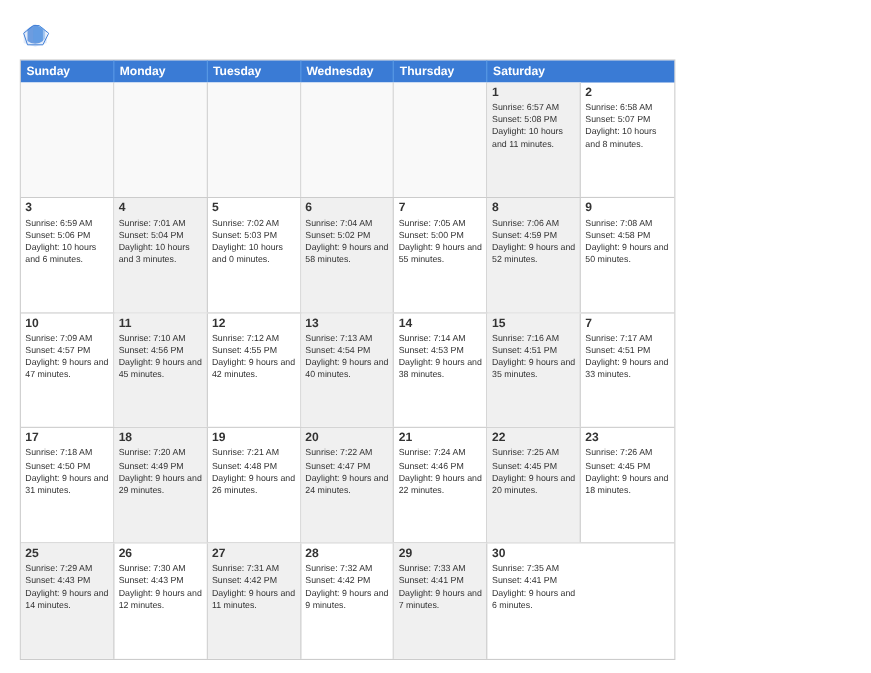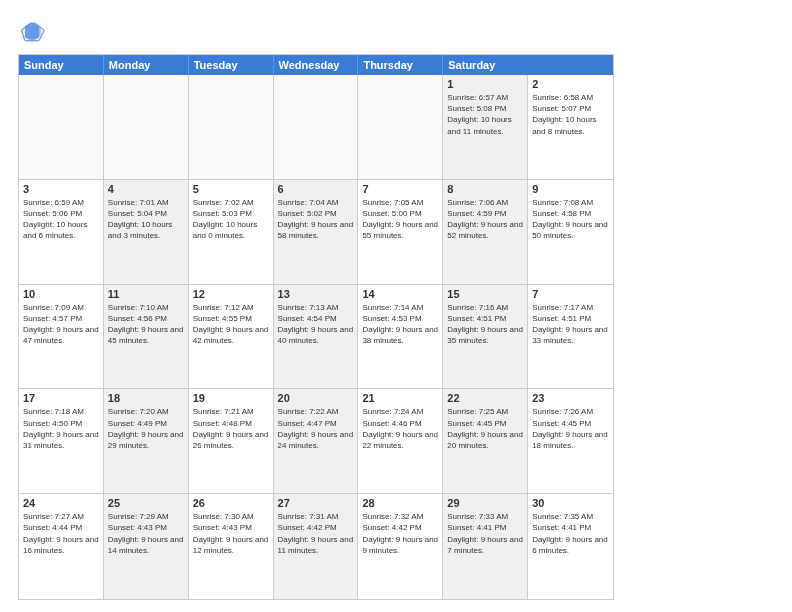--- a/index.html
+++ b/index.html
@@ -292,26 +292,20 @@
 Daylight: 9 hours and 20 minutes.</div>
           </div>
           <div class="cal-cell">
             <span class="day-num">23</span>
             <div class="cell-info" style="white-space: pre-line;">Sunrise: 7:26 AM
 Sunset: 4:45 PM
 Daylight: 9 hours and 18 minutes.</div>
           </div>
         </div>
         <div class="cal-row">
-          <div class="cal-cell">
-            <span class="day-num">24</span>
-            <div class="cell-info" style="white-space: pre-line;">Sunrise: 7:27 AM
-Sunset: 4:44 PM
-Daylight: 9 hours and 16 minutes.</div>
-          </div>
           <div class="cal-cell shaded">
             <span class="day-num">25</span>
             <div class="cell-info" style="white-space: pre-line;">Sunrise: 7:29 AM
 Sunset: 4:43 PM
 Daylight: 9 hours and 14 minutes.</div>
           </div>
           <div class="cal-cell">
             <span class="day-num">26</span>
             <div class="cell-info" style="white-space: pre-line;">Sunrise: 7:30 AM
 Sunset: 4:43 PM

